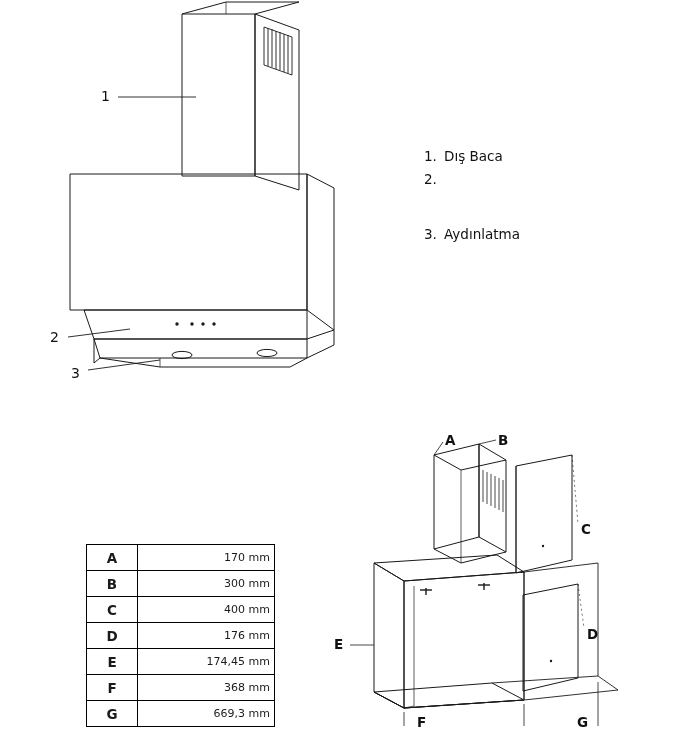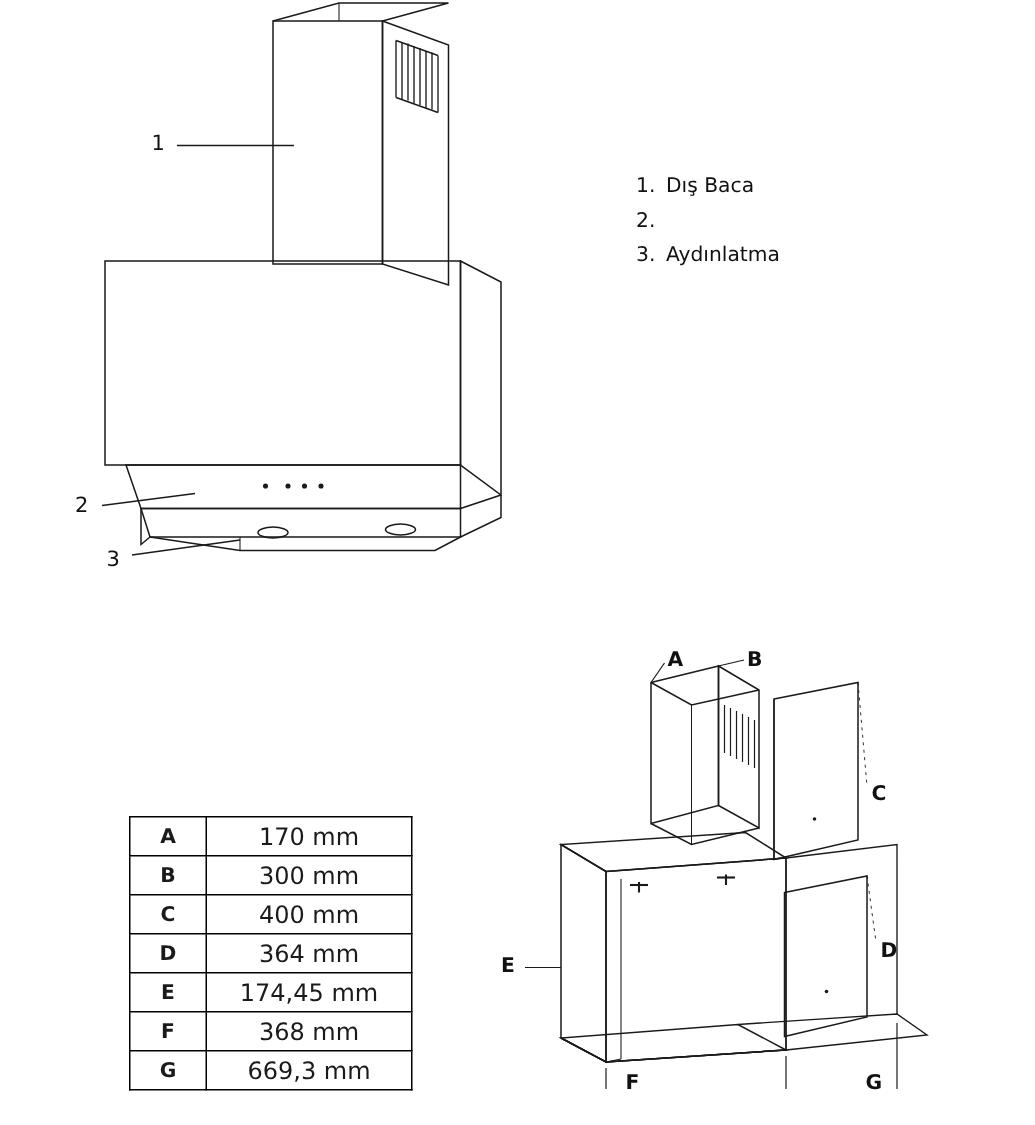--- a/index.html
+++ b/index.html
@@ -42,20 +42,21 @@
     line-height: 23px;
     color: #111;
   }
   .legend-num {
     width: 20px;
     flex: 0 0 20px;
     text-align: left;
   }
   .legend-label {
     white-space: nowrap;
+    margin-top: 32px;
   }
   
   .callout {
     position: absolute;
     font-size: 14px;
     color: #111;
   }
   #callout-1 { left: 101px; top: 88px; }
   #callout-2 { left: 50px;  top: 329px; }
   #callout-3 { left: 71px;  top: 365px; }
@@ -74,21 +75,22 @@
     text-align: center;
     vertical-align: middle;
   }
   .dim-table td.key {
     width: 42px;
     font-weight: bold;
     font-size: 13.5px;
   }
   .dim-table td.val {
     width: 128px;
-    font-size: 16px;
+    font-size: 11px;
+    text-align: right;
   }
   
   .letter {
     position: absolute;
     font-size: 13.5px;
     font-weight: bold;
     color: #111;
   }
   #letter-A { left: 445px; top: 432px; }
   #letter-B { left: 498px; top: 432px; }
@@ -273,21 +275,21 @@
       <tr>
         <td class="key">B</td>
         <td class="val">300 mm</td>
       </tr>
       <tr>
         <td class="key">C</td>
         <td class="val">400 mm</td>
       </tr>
       <tr>
         <td class="key">D</td>
-        <td class="val">364 mm</td>
+        <td class="val">176 mm</td>
       </tr>
       <tr>
         <td class="key">E</td>
         <td class="val">174,45 mm</td>
       </tr>
       <tr>
         <td class="key">F</td>
         <td class="val">368 mm</td>
       </tr>
       <tr>

